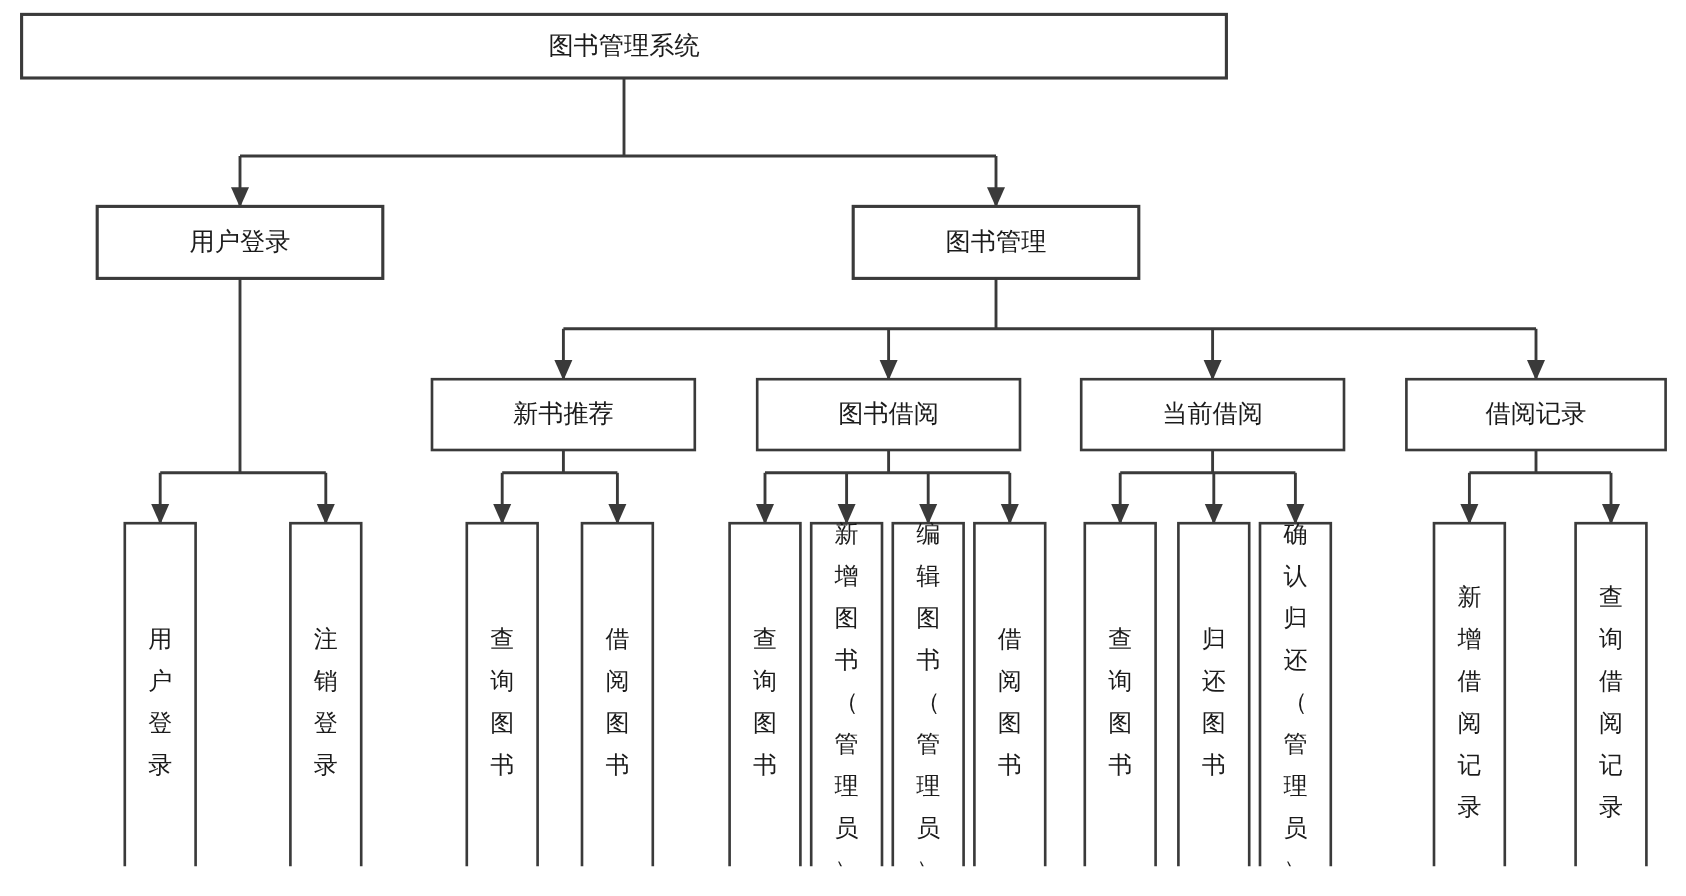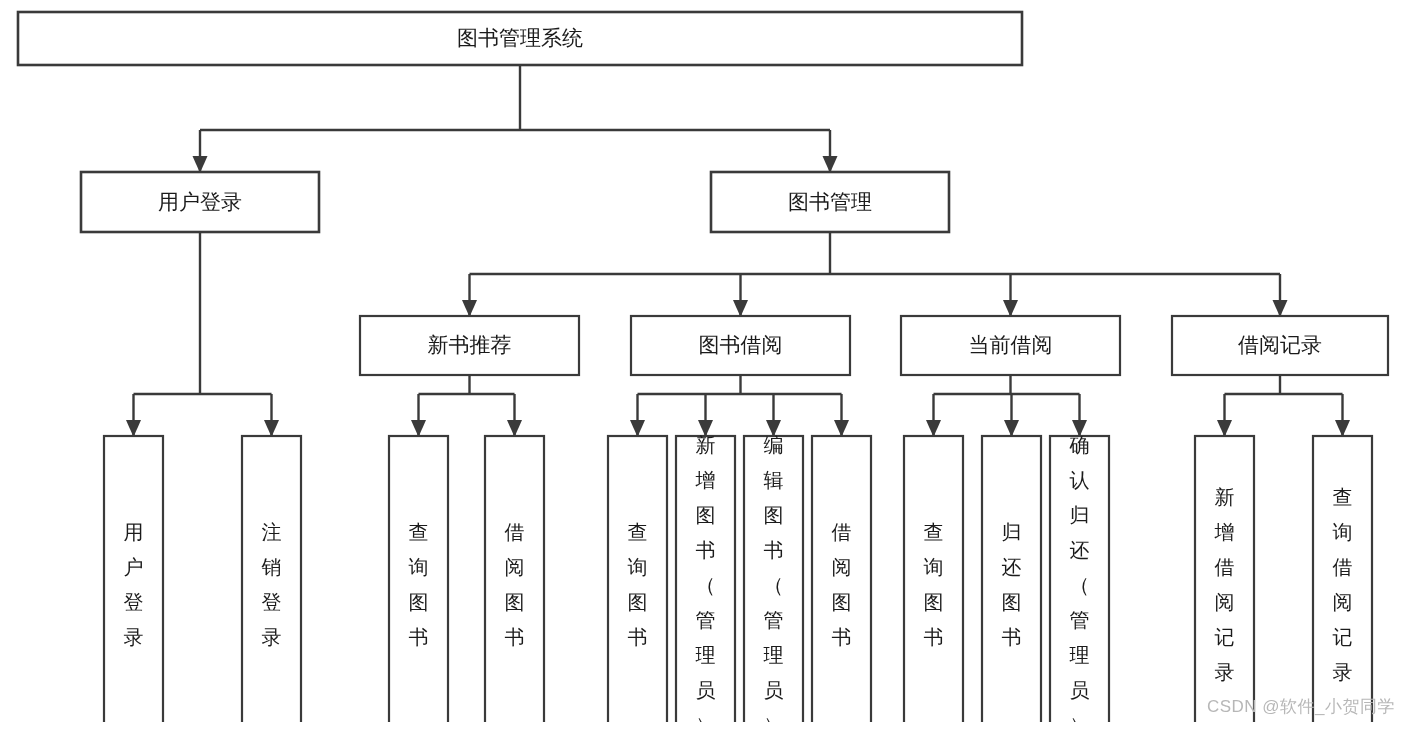--- a/index.html
+++ b/index.html
@@ -203,15 +203,14 @@
           <rect x="1195" y="436" width="59" height="297" class="node-rect"></rect>
           <text class="node-label vertical"><tspan x="1224.5" y="499">新</tspan><tspan x="1224.5" y="534">增</tspan><tspan x="1224.5" y="569">借</tspan><tspan x="1224.5" y="604">阅</tspan><tspan x="1224.5" y="639">记</tspan><tspan x="1224.5" y="674">录</tspan></text>
         </g>
         <g>
           <rect x="1313" y="436" width="59" height="297" class="node-rect"></rect>
           <text class="node-label vertical"><tspan x="1342.5" y="499">查</tspan><tspan x="1342.5" y="534">询</tspan><tspan x="1342.5" y="569">借</tspan><tspan x="1342.5" y="604">阅</tspan><tspan x="1342.5" y="639">记</tspan><tspan x="1342.5" y="674">录</tspan></text>
         </g>
       </g>
   </svg>
 
-  <div class="watermark">CSDN @软件_小贺同学</div>
 
 </div>
 
 </body></html>

